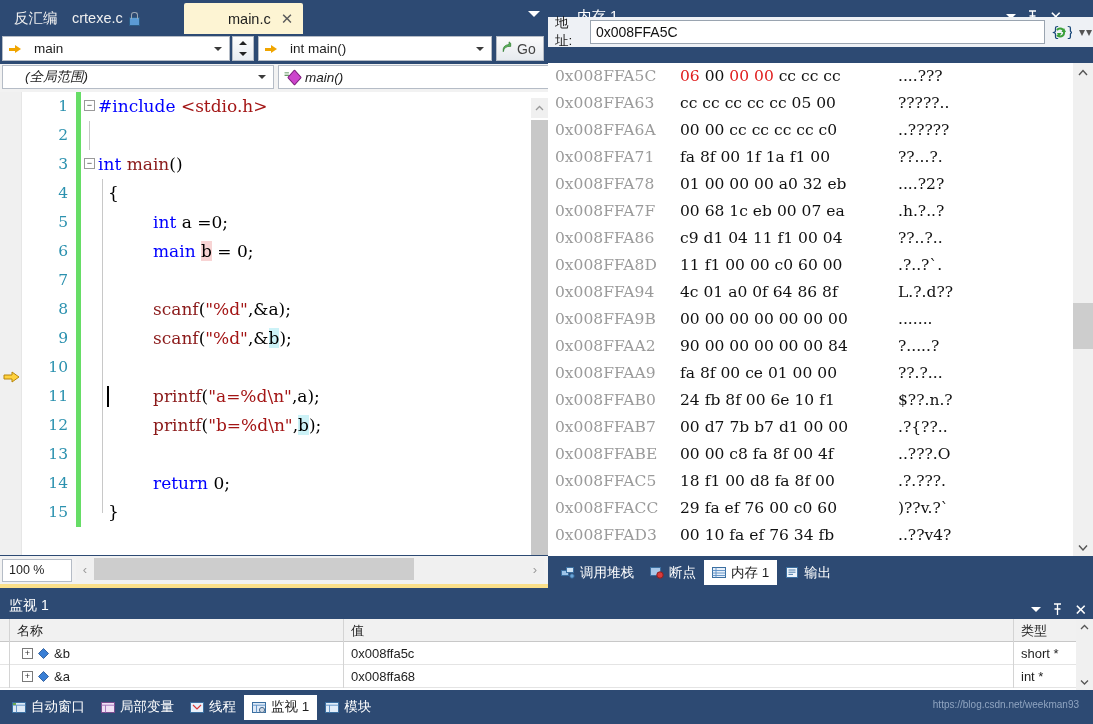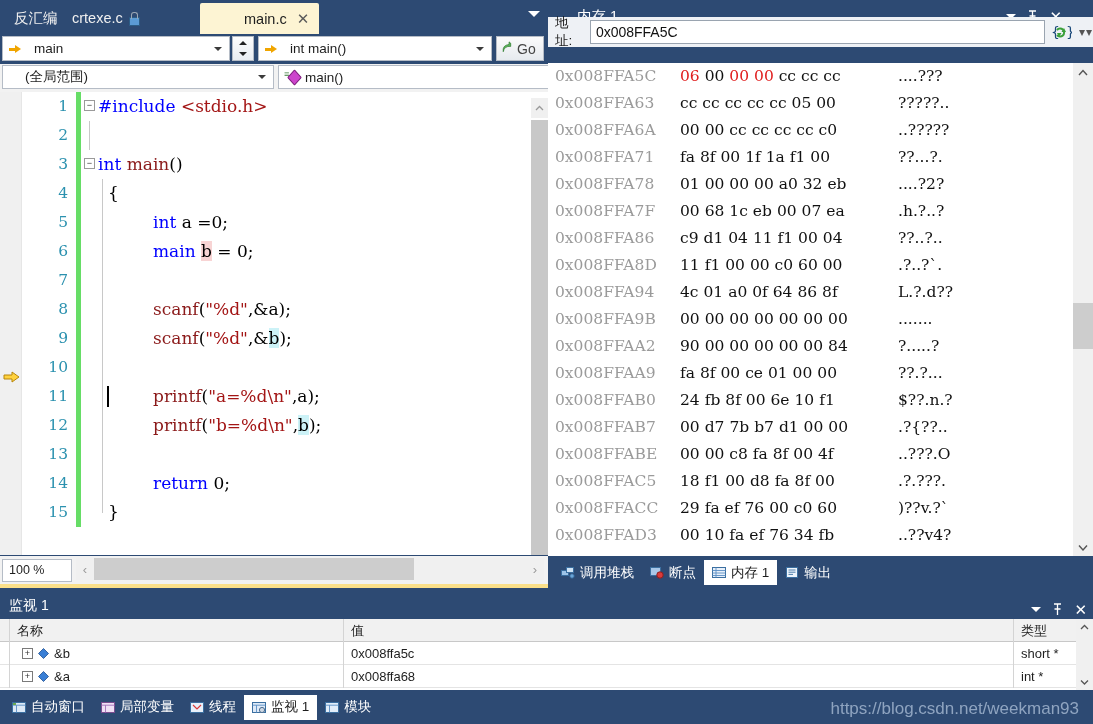--- a/index.html
+++ b/index.html
@@ -133,20 +133,21 @@
     font-size: 14px; color: #444;
   }
   .go-arrow {
     width: 17px; height: 17px; margin-left: 2px; flex: none;
   }
 
   .navbar2 {
     position: absolute; left: 0; top: 64px;
     width: 548px; height: 28px;
     background: #f2f2f2;
+    font-style: italic;
   }
   .scope-combo { position: absolute; left: 2px; top: 1px; width: 272px; height: 24px; }
   .member-combo { position: absolute; left: 278px; top: 1px; width: 310px; height: 24px; }
   .diamond-ico {
     display: inline-block; width: 16px; height: 13px; position: relative;
     margin: 0 2px 0 6px; flex: none;
   }
   .diamond-ico::before {
     content: ""; position: absolute; left: 4px; top: 1px;
     width: 9px; height: 9px; background: #cc44cc;
@@ -412,40 +413,40 @@
     position: absolute;
   }
   .btab {
     display: flex; align-items: center; gap: 5px;
     height: 25px; padding: 0 8px;
     font-size: 13.5px; color: #ffffff; white-space: nowrap;
   }
   .btab.on { background: #ffffff; color: #1e1e1e; }
   .watermark {
     position: absolute; right: 14px; top: 50%; margin-top: -8px;
-    font-size: 17px; color: #8fa4c0;
+    font-size: 10px; color: #8fa4c0;
   }
   .mini-ico { width: 14px; height: 13px; flex: none; }
 </style>
 </head>
 <body>
 
 <div class="app">
 
   <div class="editor-pane">
 
     <div class="tabstrip">
       <div class="tab inactive" style="left:4px;">
         <span>反汇编</span>
       </div>
       <div class="tab inactive" style="left:62px;">
         <span>crtexe.c</span>
         <span class="lock-ico"></span>
       </div>
-      <div class="tab active" style="left:200px;padding-left:44px;">
+      <div class="tab active" style="left:184px;padding-left:44px;">
         <span>main.c</span>
         <span class="closex">✕</span>
       </div>
       <div class="tab-overflow"></div>
     </div>
 
     <div class="navbar1">
       <div class="combo nav-combo-left">
         <span class="arrow-ico"></span>
         <span class="lbl">main</span>

